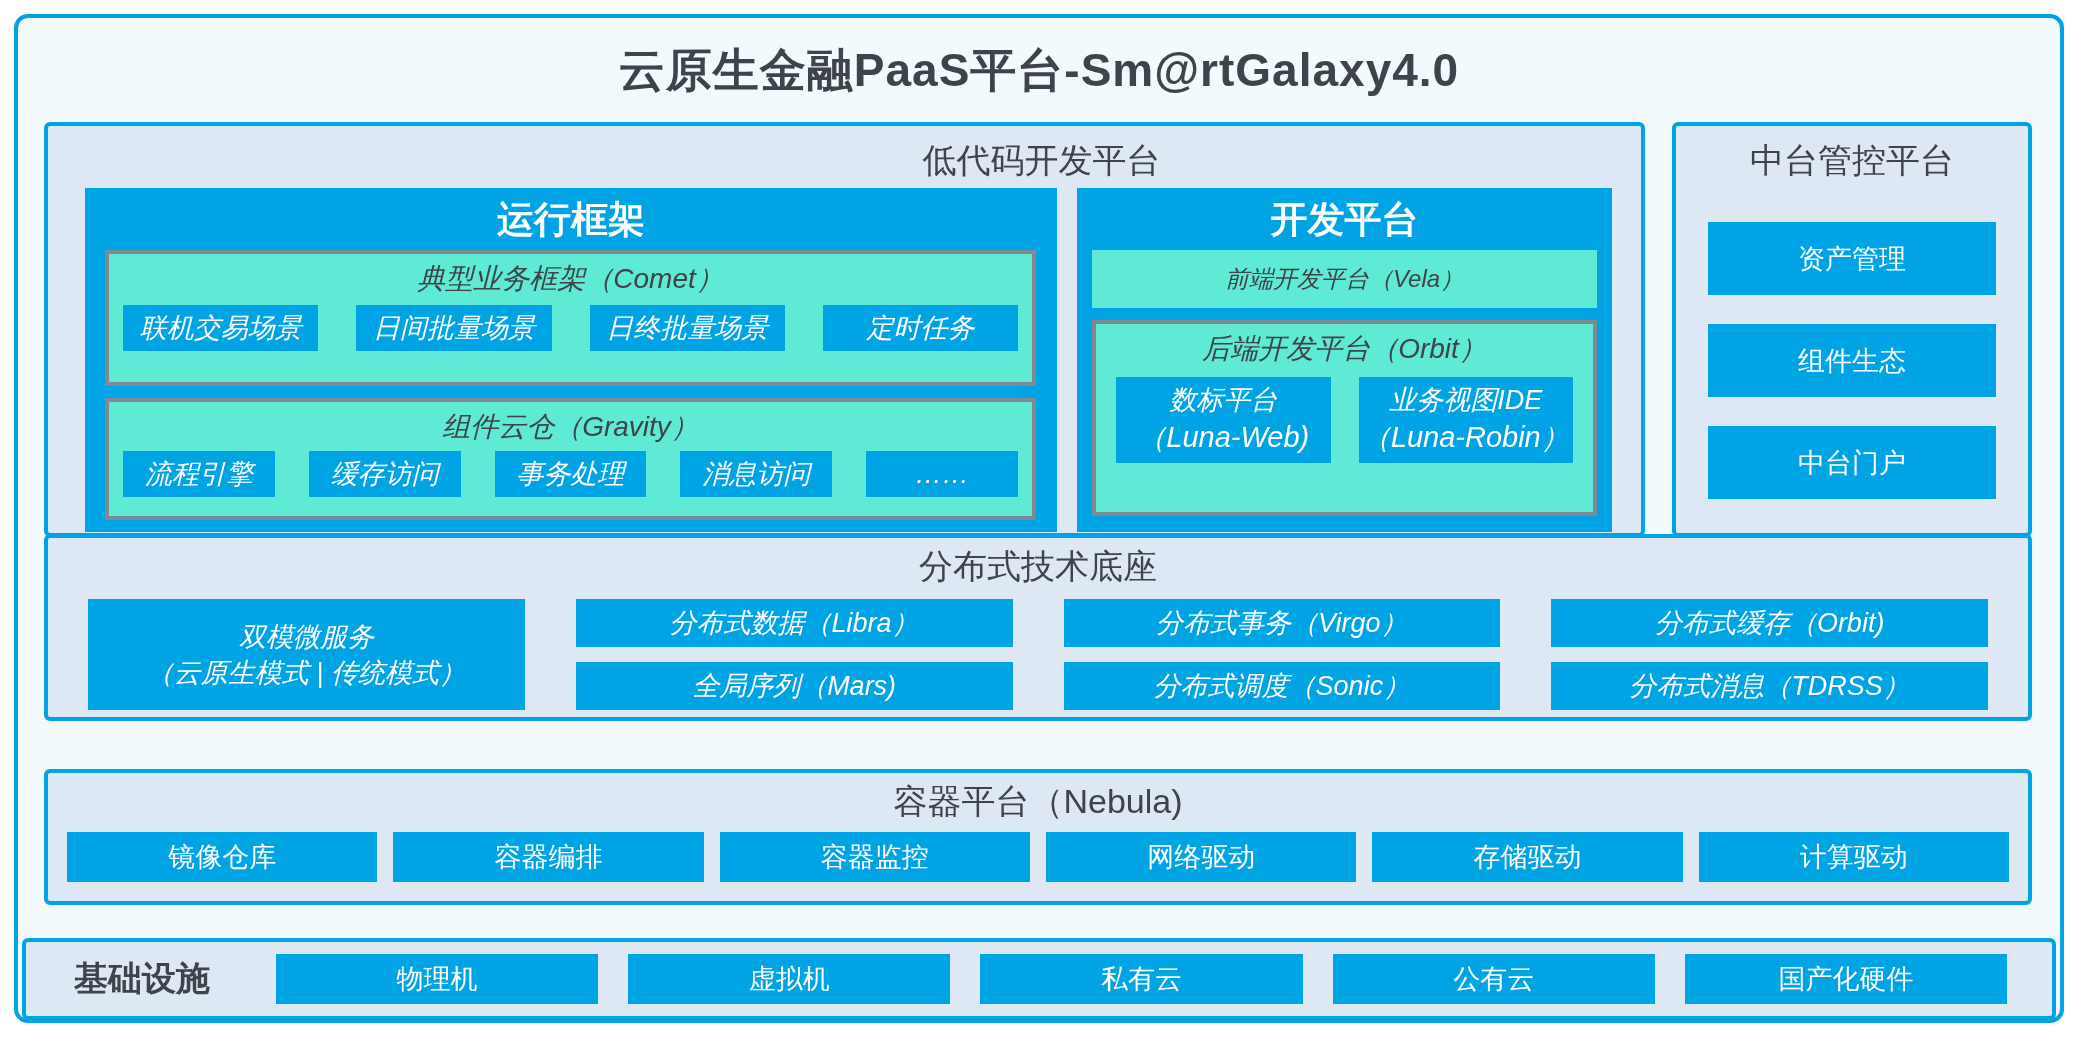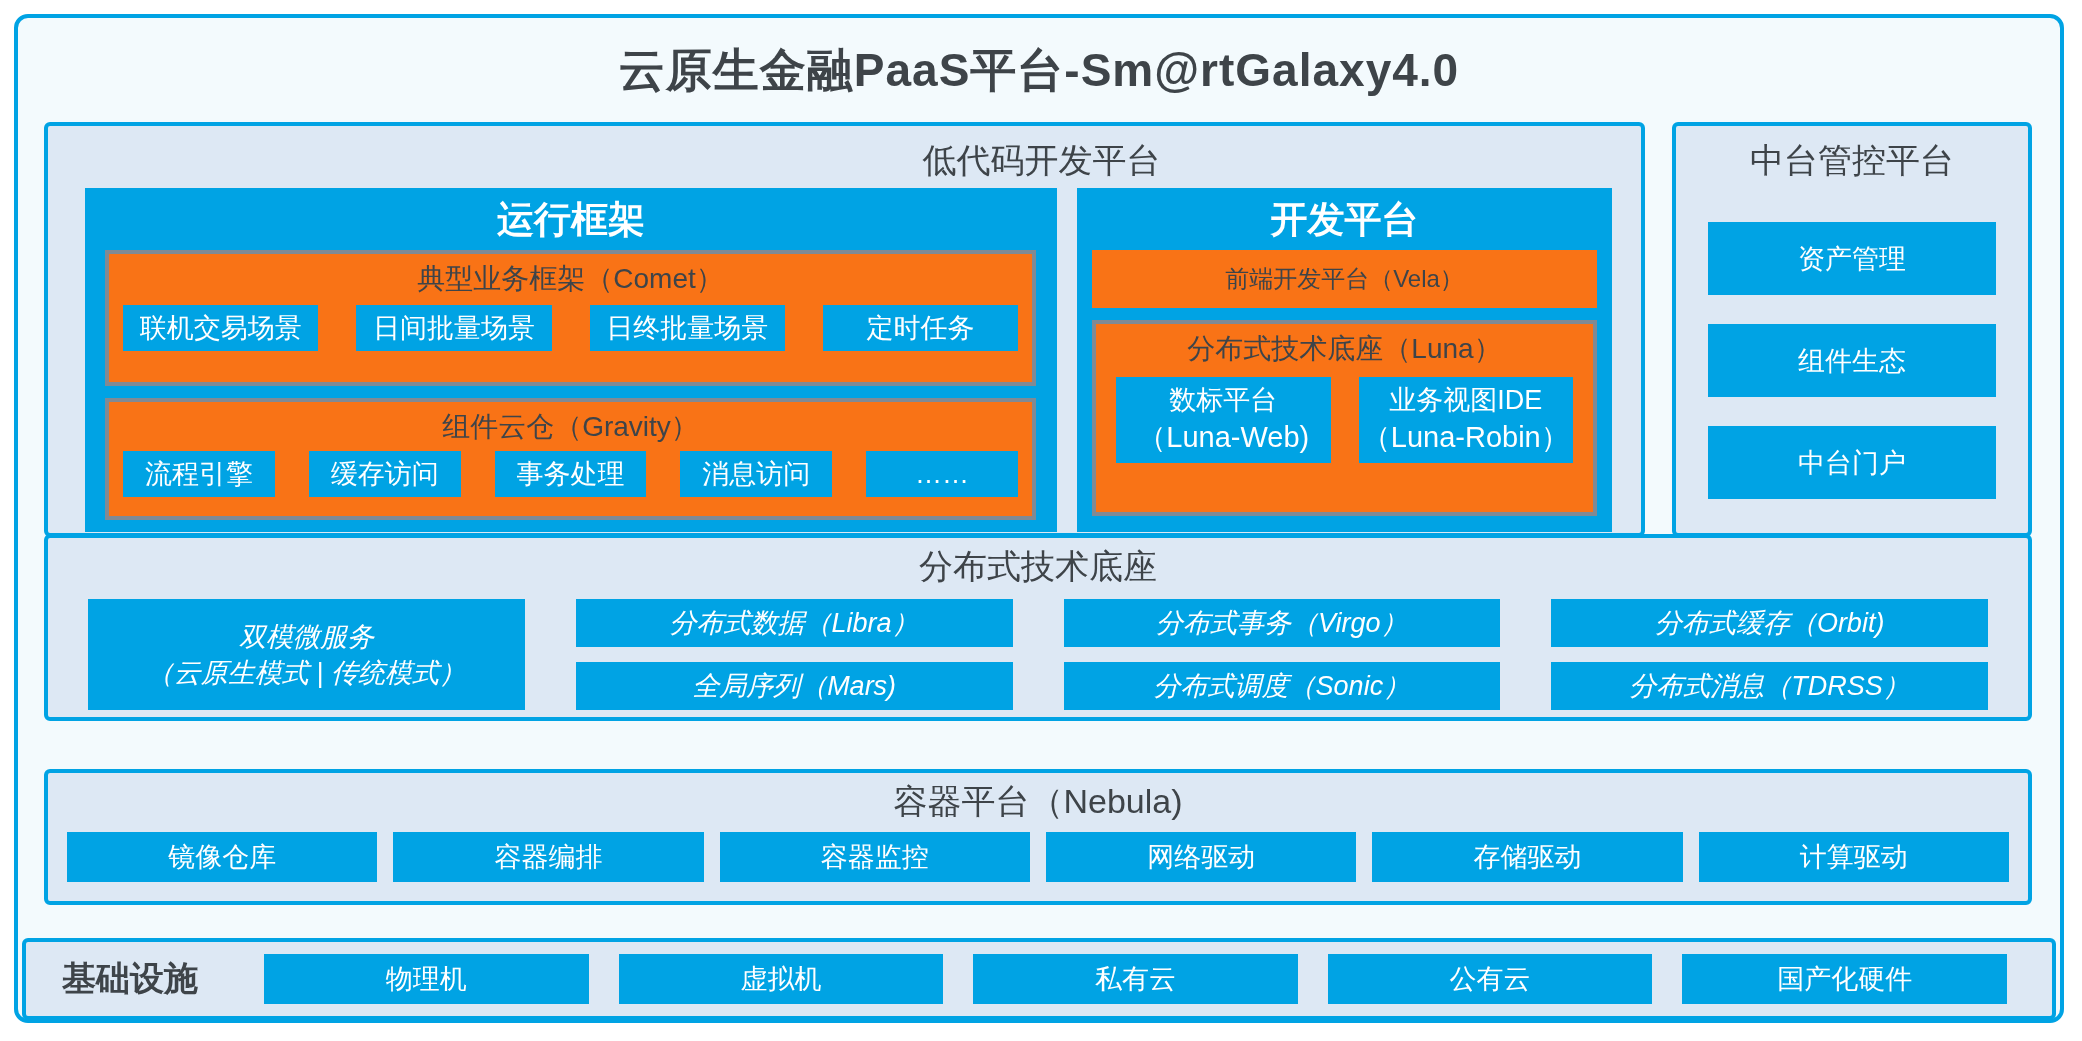--- a/index.html
+++ b/index.html
@@ -10,36 +10,36 @@
          background:#f3fafd;}
   .main-title{position:absolute;left:0;top:22px;width:100%;text-align:center;
          font-size:46px;font-weight:700;letter-spacing:1px;}
   .panel{position:absolute;box-sizing:border-box;border:4px solid #00a3e4;
          border-radius:6px;background:#dde8f4;}
   .panel-title{position:relative;text-align:center;font-size:34px;font-weight:400;
          margin-top:12px;line-height:44px;}
   .bluepanel{position:absolute;background:#00a3e4;}
   .bluepanel-title{text-align:center;color:#ffffff;font-size:37px;font-weight:700;
          line-height:52px;margin-top:6px;}
-  .whitebox{position:absolute;background:#f97316;box-sizing:border-box;}
+  .whitebox{position:absolute;background:#5eead4;box-sizing:border-box;font-style:italic;}
   .whitebox.bordered{border:4px solid #808a94;}
   .whitebox-title{text-align:center;font-size:28px;font-weight:500;line-height:40px;
          margin-top:5px;}
   .chiprow{display:flex;align-items:stretch;}
   .chip{background:#00a3e4;color:#ffffff;display:flex;flex-direction:column;
         align-items:center;justify-content:center;text-align:center;
         font-size:27px;font-weight:500;}
   .chip .l2{font-size:29px;}
   .flex1{flex:1;}
   .vela-text{display:flex;align-items:center;justify-content:center;height:100%;
         font-size:24px;font-weight:500;}
   .dist-grid{position:absolute;display:flex;}
   .dist-col{flex:1;display:flex;flex-direction:column;gap:15px;}
   .infra-inner{position:absolute;inset:0;display:flex;align-items:center;
-        padding:0 45px 0 36px;box-sizing:border-box;gap:30px;}
+        padding:0 45px 0 48px;box-sizing:border-box;gap:30px;}
   .infra-label{font-size:34px;font-weight:700;width:172px;flex:none;}
 </style>
 </head>
 <body>
 
 <div class="frame">
 
   <div class="main-title">云原生金融PaaS平台-Sm@rtGalaxy4.0</div>
 
   <div class="panel" style="left:26px;top:104px;width:1601px;height:415px;">
@@ -71,21 +71,21 @@
     </div>
 
     <div class="bluepanel" style="left:1029px;top:62px;width:535px;height:344px;">
       <div class="bluepanel-title">开发平台</div>
 
       <div class="whitebox" style="left:15px;top:62px;width:505px;height:58px;">
         <div class="vela-text">前端开发平台（Vela）</div>
       </div>
 
       <div class="whitebox bordered" style="left:15px;top:132px;width:505px;height:196px;">
-        <div class="whitebox-title">分布式技术底座（Luna）</div>
+        <div class="whitebox-title">后端开发平台（Orbit）</div>
         <div class="chiprow" style="margin:8px 20px 0 20px;gap:28px;height:86px;">
           <div class="chip flex1">
             <span>数标平台</span>
             <span class="l2">（Luna-Web)</span>
           </div>
           <div class="chip flex1">
             <span>业务视图IDE</span>
             <span class="l2">（Luna-Robin）</span>
           </div>
         </div>

